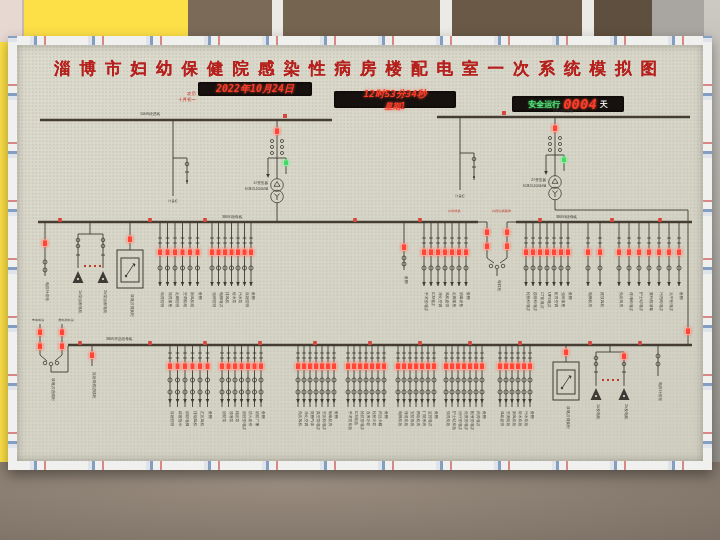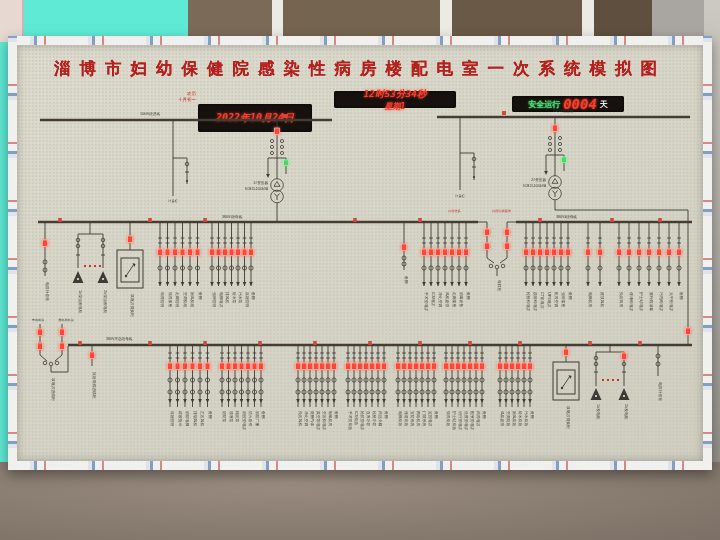--- a/index.html
+++ b/index.html
@@ -1,17 +1,17 @@
 <!DOCTYPE html>
 <html><head>
 <meta charset="utf-8">
 <style>
   html,body{margin:0;padding:0;background:#b9b6b0;}
   #scene{position:relative;width:720px;height:540px;overflow:hidden;
-         font-family:"Liberation Sans",sans-serif;background:#5eead4;}
+         font-family:"Liberation Sans",sans-serif;background:#fde047;}
   
   .wall-strip{position:absolute;top:0;height:42px;}
   .pink-frame{position:absolute;left:0;top:0;width:22px;height:42px;background:#e7d8d2;border-right:2px solid #c9b8b2;}
   .floor{position:absolute;left:0;top:462px;width:720px;height:78px;
          background:radial-gradient(ellipse at 40% 25%, #9a8d80 0%, #897c70 55%, #7c7066 100%);}
   .right-wall{position:absolute;left:704px;top:0;width:16px;height:466px;
               background:linear-gradient(#ccc9c3,#94918b);}
   
   #board{position:absolute;left:8px;top:36px;width:704px;height:434px;
          box-shadow:0 5px 12px rgba(0,0,0,.38);background:#ecebe8;}
@@ -26,21 +26,21 @@
         box-shadow:inset 0 0 8px rgba(60,55,45,.35);}
   
   #title{position:absolute;left:28px;top:58px;width:664px;text-align:center;
          font-size:16.5px;font-weight:bold;letter-spacing:9px;color:#b6201d;
          text-shadow:0 0 .4px #b6201d;white-space:nowrap;}
   
   .leddisp{position:absolute;background:#16110e;border-radius:2px;color:#ff3b28;
            font-family:"DejaVu Sans Mono",monospace;font-weight:bold;font-style:italic;
            display:flex;align-items:center;justify-content:center;
            text-shadow:0 0 3px rgba(255,80,60,.9);box-shadow:inset 0 0 3px #000;}
-  #date-disp{left:198px;top:104px;width:114px;height:28px;font-size:10px;}
+  #date-disp{left:198px;top:82px;width:114px;height:14px;font-size:10px;}
   #time-disp{left:334px;top:91px;width:122px;height:17px;font-size:9.5px;flex-direction:column;}
   #time-disp .wk{font-size:8px;margin-left:0;}
   #safety-disp{left:512px;top:96px;width:112px;height:16px;font-size:8px;gap:3px;}
   #safety-disp .pre{color:#54e07b;text-shadow:0 0 2px rgba(80,255,120,.8);font-style:normal;}
   #safety-disp .days{color:#ff3b28;font-size:14px;}
   #safety-disp .suf{color:#e9e9e4;text-shadow:none;font-style:normal;}
   #lunar-note{position:absolute;left:176px;top:91px;color:#cc2a22;font-size:4.5px;
               line-height:5.5px;text-align:right;width:20px;}
   
   #diagram{position:absolute;left:0;top:0;width:720px;height:540px;pointer-events:none;}

